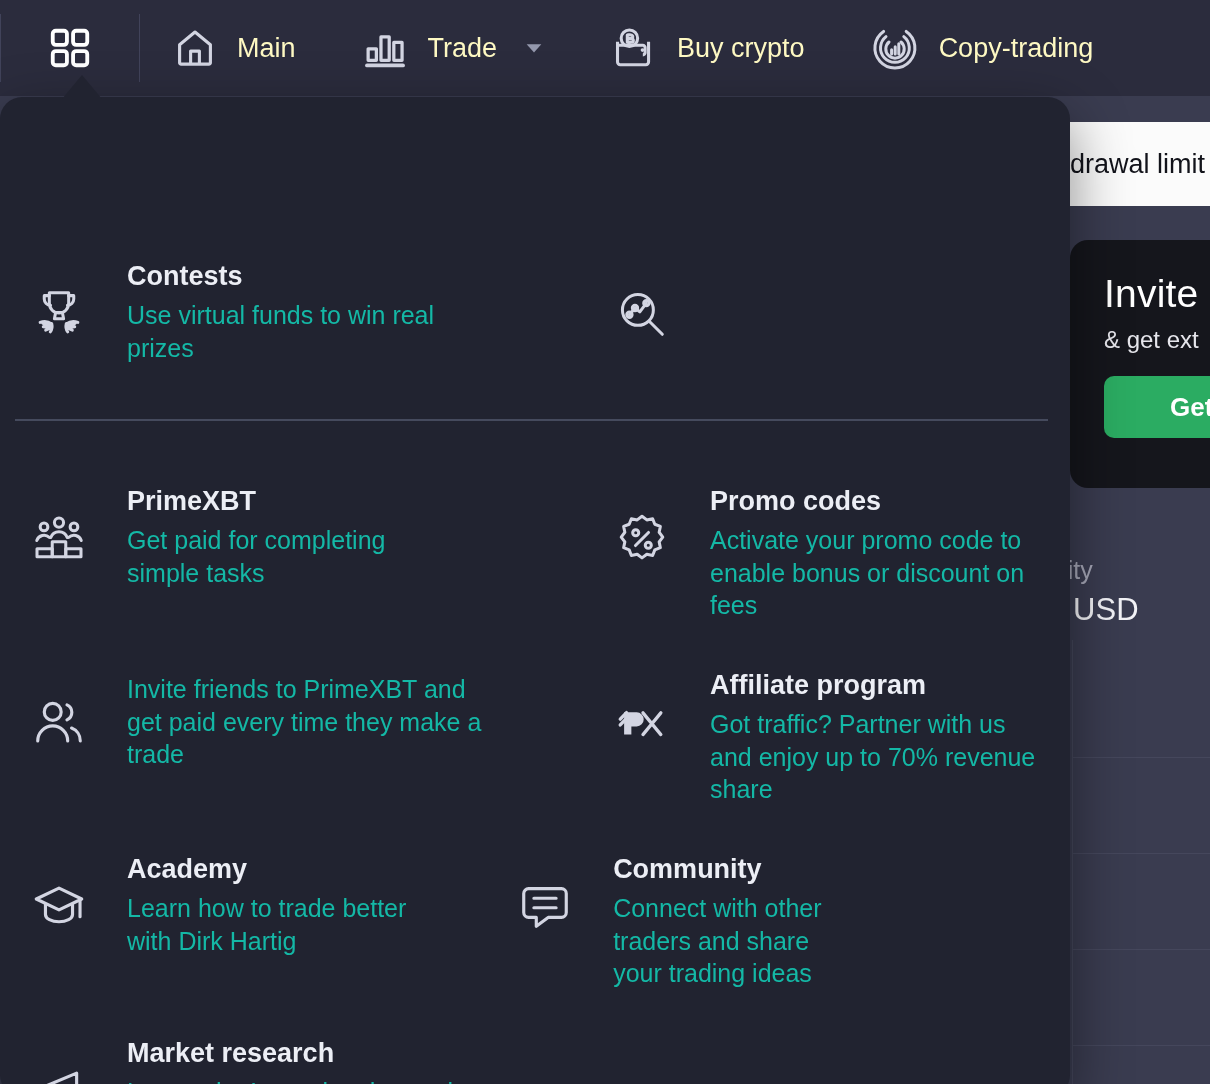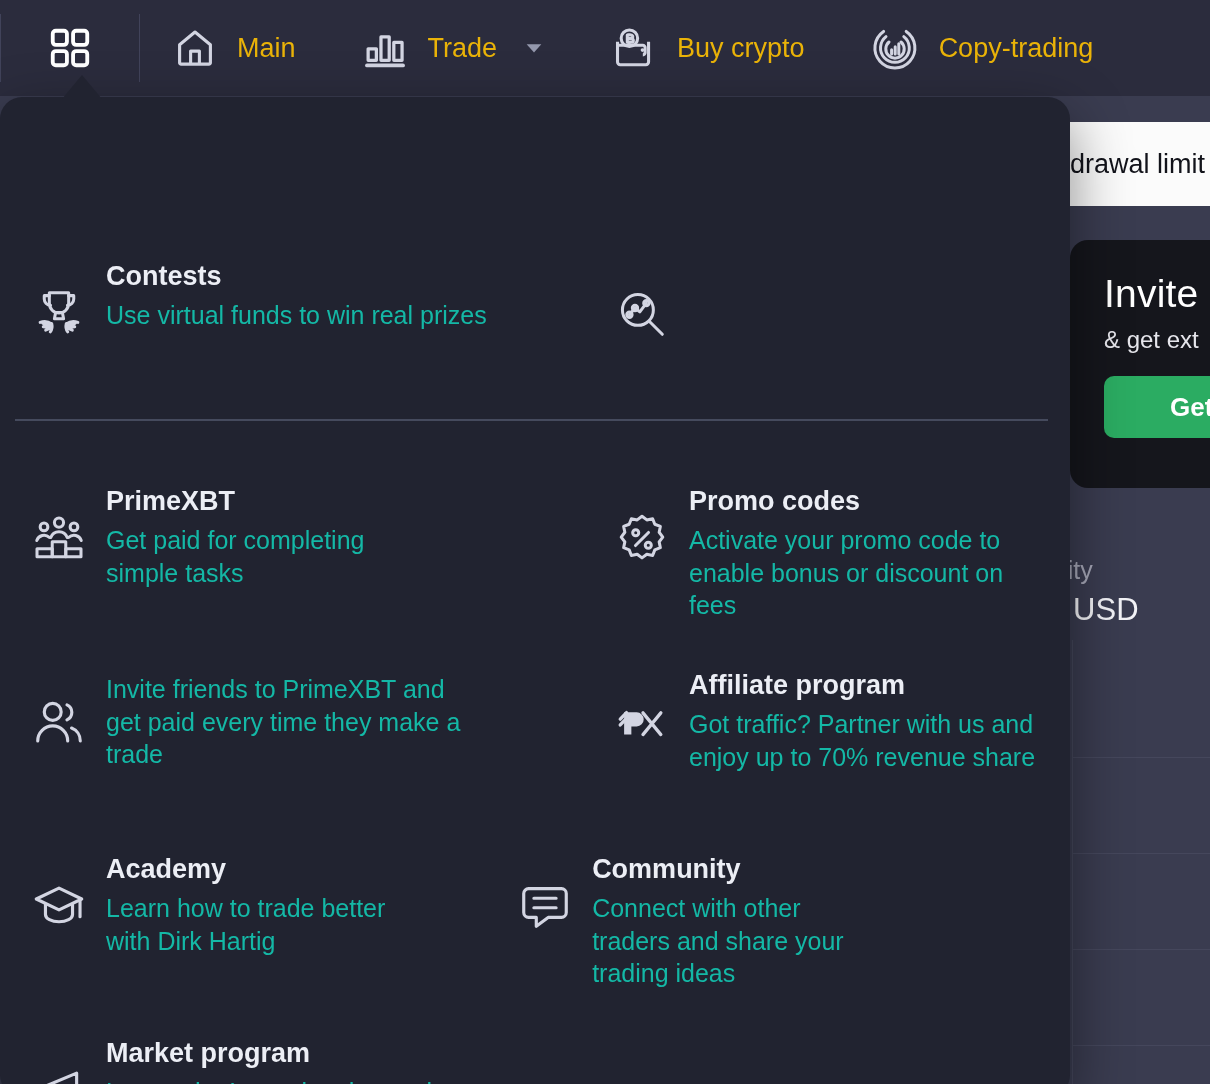--- a/index.html
+++ b/index.html
@@ -42,21 +42,21 @@
   .bg-row { height:96px; border-bottom:1px solid #45475c; }
   .bg-rail { position:absolute; left:1072px; top:640px; bottom:0; width:1px; background:#45475c; }
 
   
   .topbar {
     position:absolute; left:0; top:0; width:1210px; height:96px;
     background:#2b2c3d; display:flex; align-items:center; z-index:5;
   }
   .nav-item {
     height:96px; display:flex; align-items:center; gap:20px;
-    padding:0 33px; cursor:pointer; color:#eab308;
+    padding:0 33px; cursor:pointer; color:#fef9c3;
     font-size:27px; white-space:nowrap; position:relative;
   }
   .nav-item.grid-tab { padding:0 47px; color:#ffffff; }
   .nav-item.grid-tab::after {
     content:""; position:absolute; right:0; top:14px; bottom:14px; width:1px; background:#41435a;
   }
   .nav-item.grid-tab::before {
     content:""; position:absolute; left:0; top:14px; bottom:14px; width:1px; background:#41435a;
   }
   .nav-icon { display:flex; align-items:center; justify-content:center; }
@@ -69,21 +69,21 @@
     z-index:10; overflow:hidden;
     box-shadow:0 20px 60px rgba(0,0,0,.45);
   }
   .caret {
     position:absolute; left:62px; top:75px; width:0; height:0; z-index:11;
     border-left:20px solid transparent; border-right:20px solid transparent;
     border-bottom:24px solid #212330;
   }
   .menu-row { display:flex; }
   .menu-cell {
-    width:535px; display:flex; gap:16px; align-items:flex-start;
+    width:535px; display:flex; gap:37px; align-items:flex-start;
     padding:22px 30px 22px 28px; cursor:pointer;
   }
   .cell-icon { flex:0 0 62px; display:flex; justify-content:center; padding-top:26px; }
   .cell-text { padding-top:0; }
   .cell-title { color:#eceef5; font-size:27px; font-weight:700; line-height:1.3; white-space:nowrap; }
   .cell-desc { color:#14b8a6; font-size:25px; line-height:1.30; margin-top:5px; max-width:390px; }
 
   .divider { position:absolute; left:15px; top:322px; width:1033px; height:2px; background:#454a5d; }
 
   .row-pos-1 { position:absolute; left:0; top:140px; width:1070px; }
@@ -323,20 +323,20 @@
     <div class="menu-row row-pos-5">
       <div class="menu-cell">
         <span class="cell-icon">
           <svg width="58" height="58" viewBox="0 0 24 24" fill="none" stroke="#d3d5e2" stroke-width="1.3" stroke-linecap="round" stroke-linejoin="round">
             <path d="M19.3 4.6 6.4 10v5l12.9 5.2z"></path>
             <path d="M6.4 10H3.9a1.3 1.3 0 0 0-1.3 1.3v2.4A1.3 1.3 0 0 0 3.9 15h2.5"></path>
             <path d="M7.6 15.3v3.2a1.4 1.4 0 0 0 1.4 1.4h1a1.4 1.4 0 0 0 1.4-1.4v-1.6"></path>
           </svg>
         </span>
         <span class="cell-text">
-          <span class="cell-title">Market program</span>
+          <span class="cell-title">Market research</span>
           <span class="cell-desc" style="display:block;max-width:360px">Learn what’s moving the market with our weekly market analysis</span>
         </span>
       </div>
     </div>
   </div>
 
 </div>
 
 </body></html>

